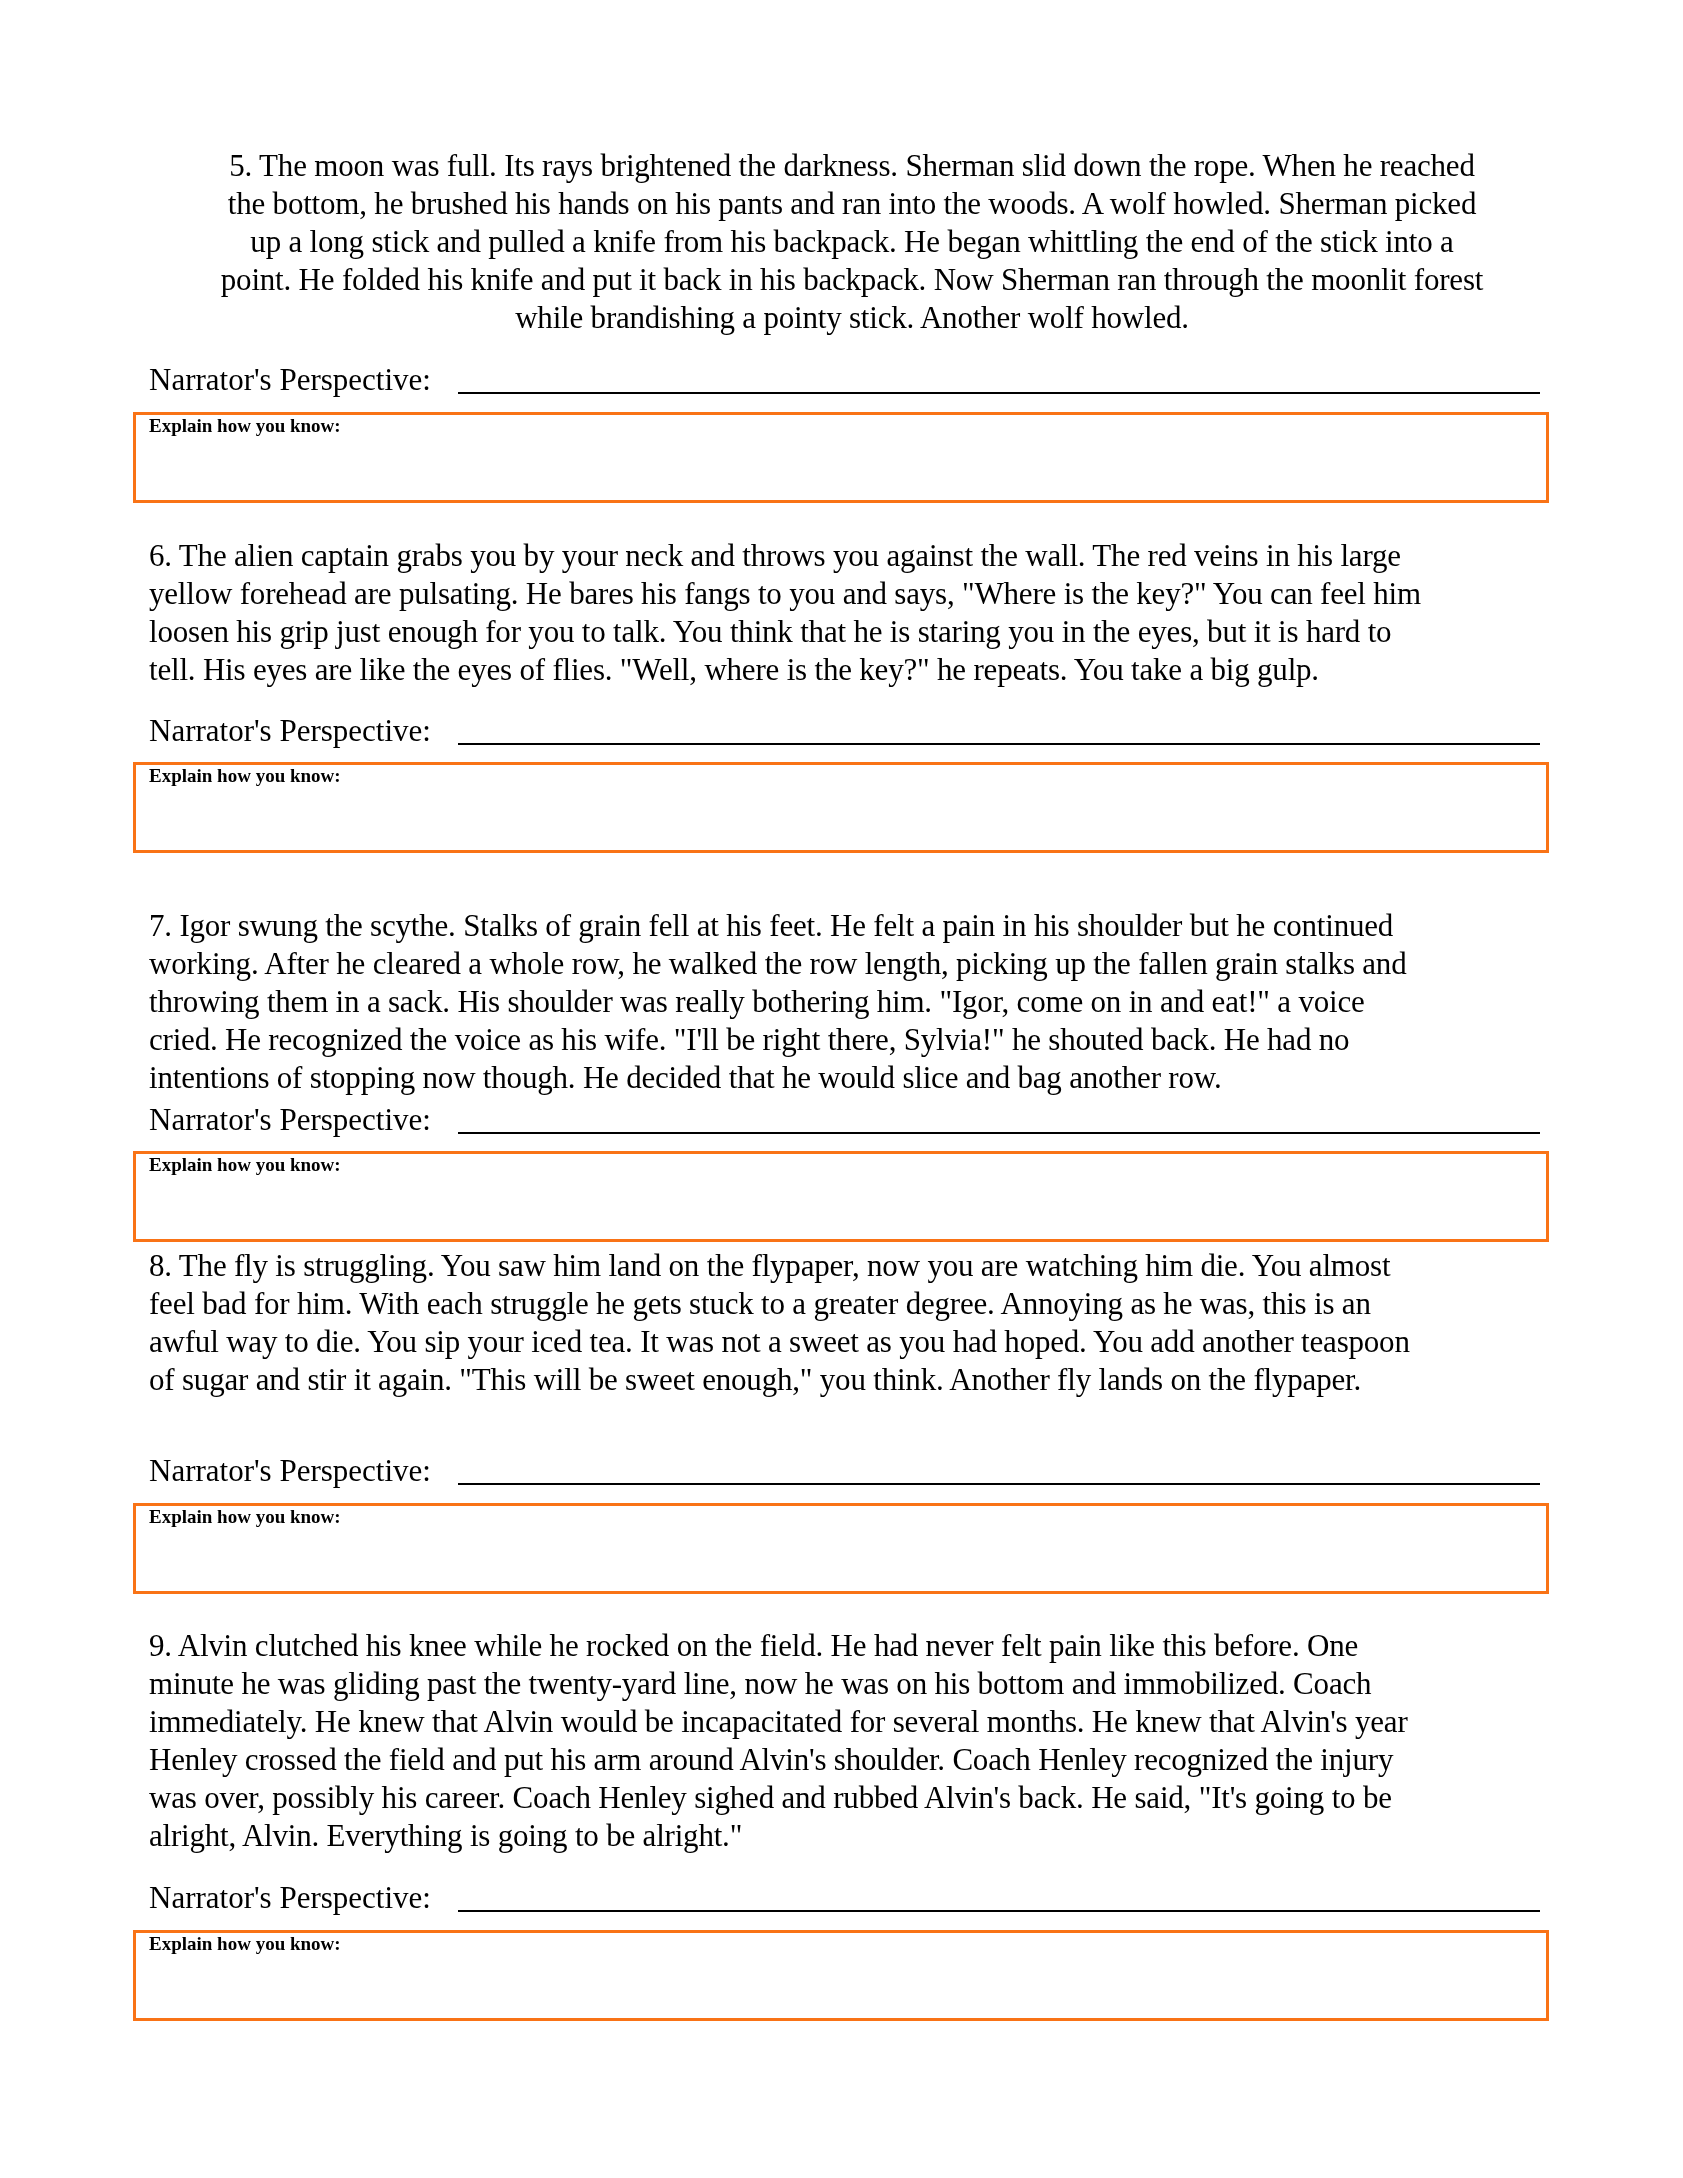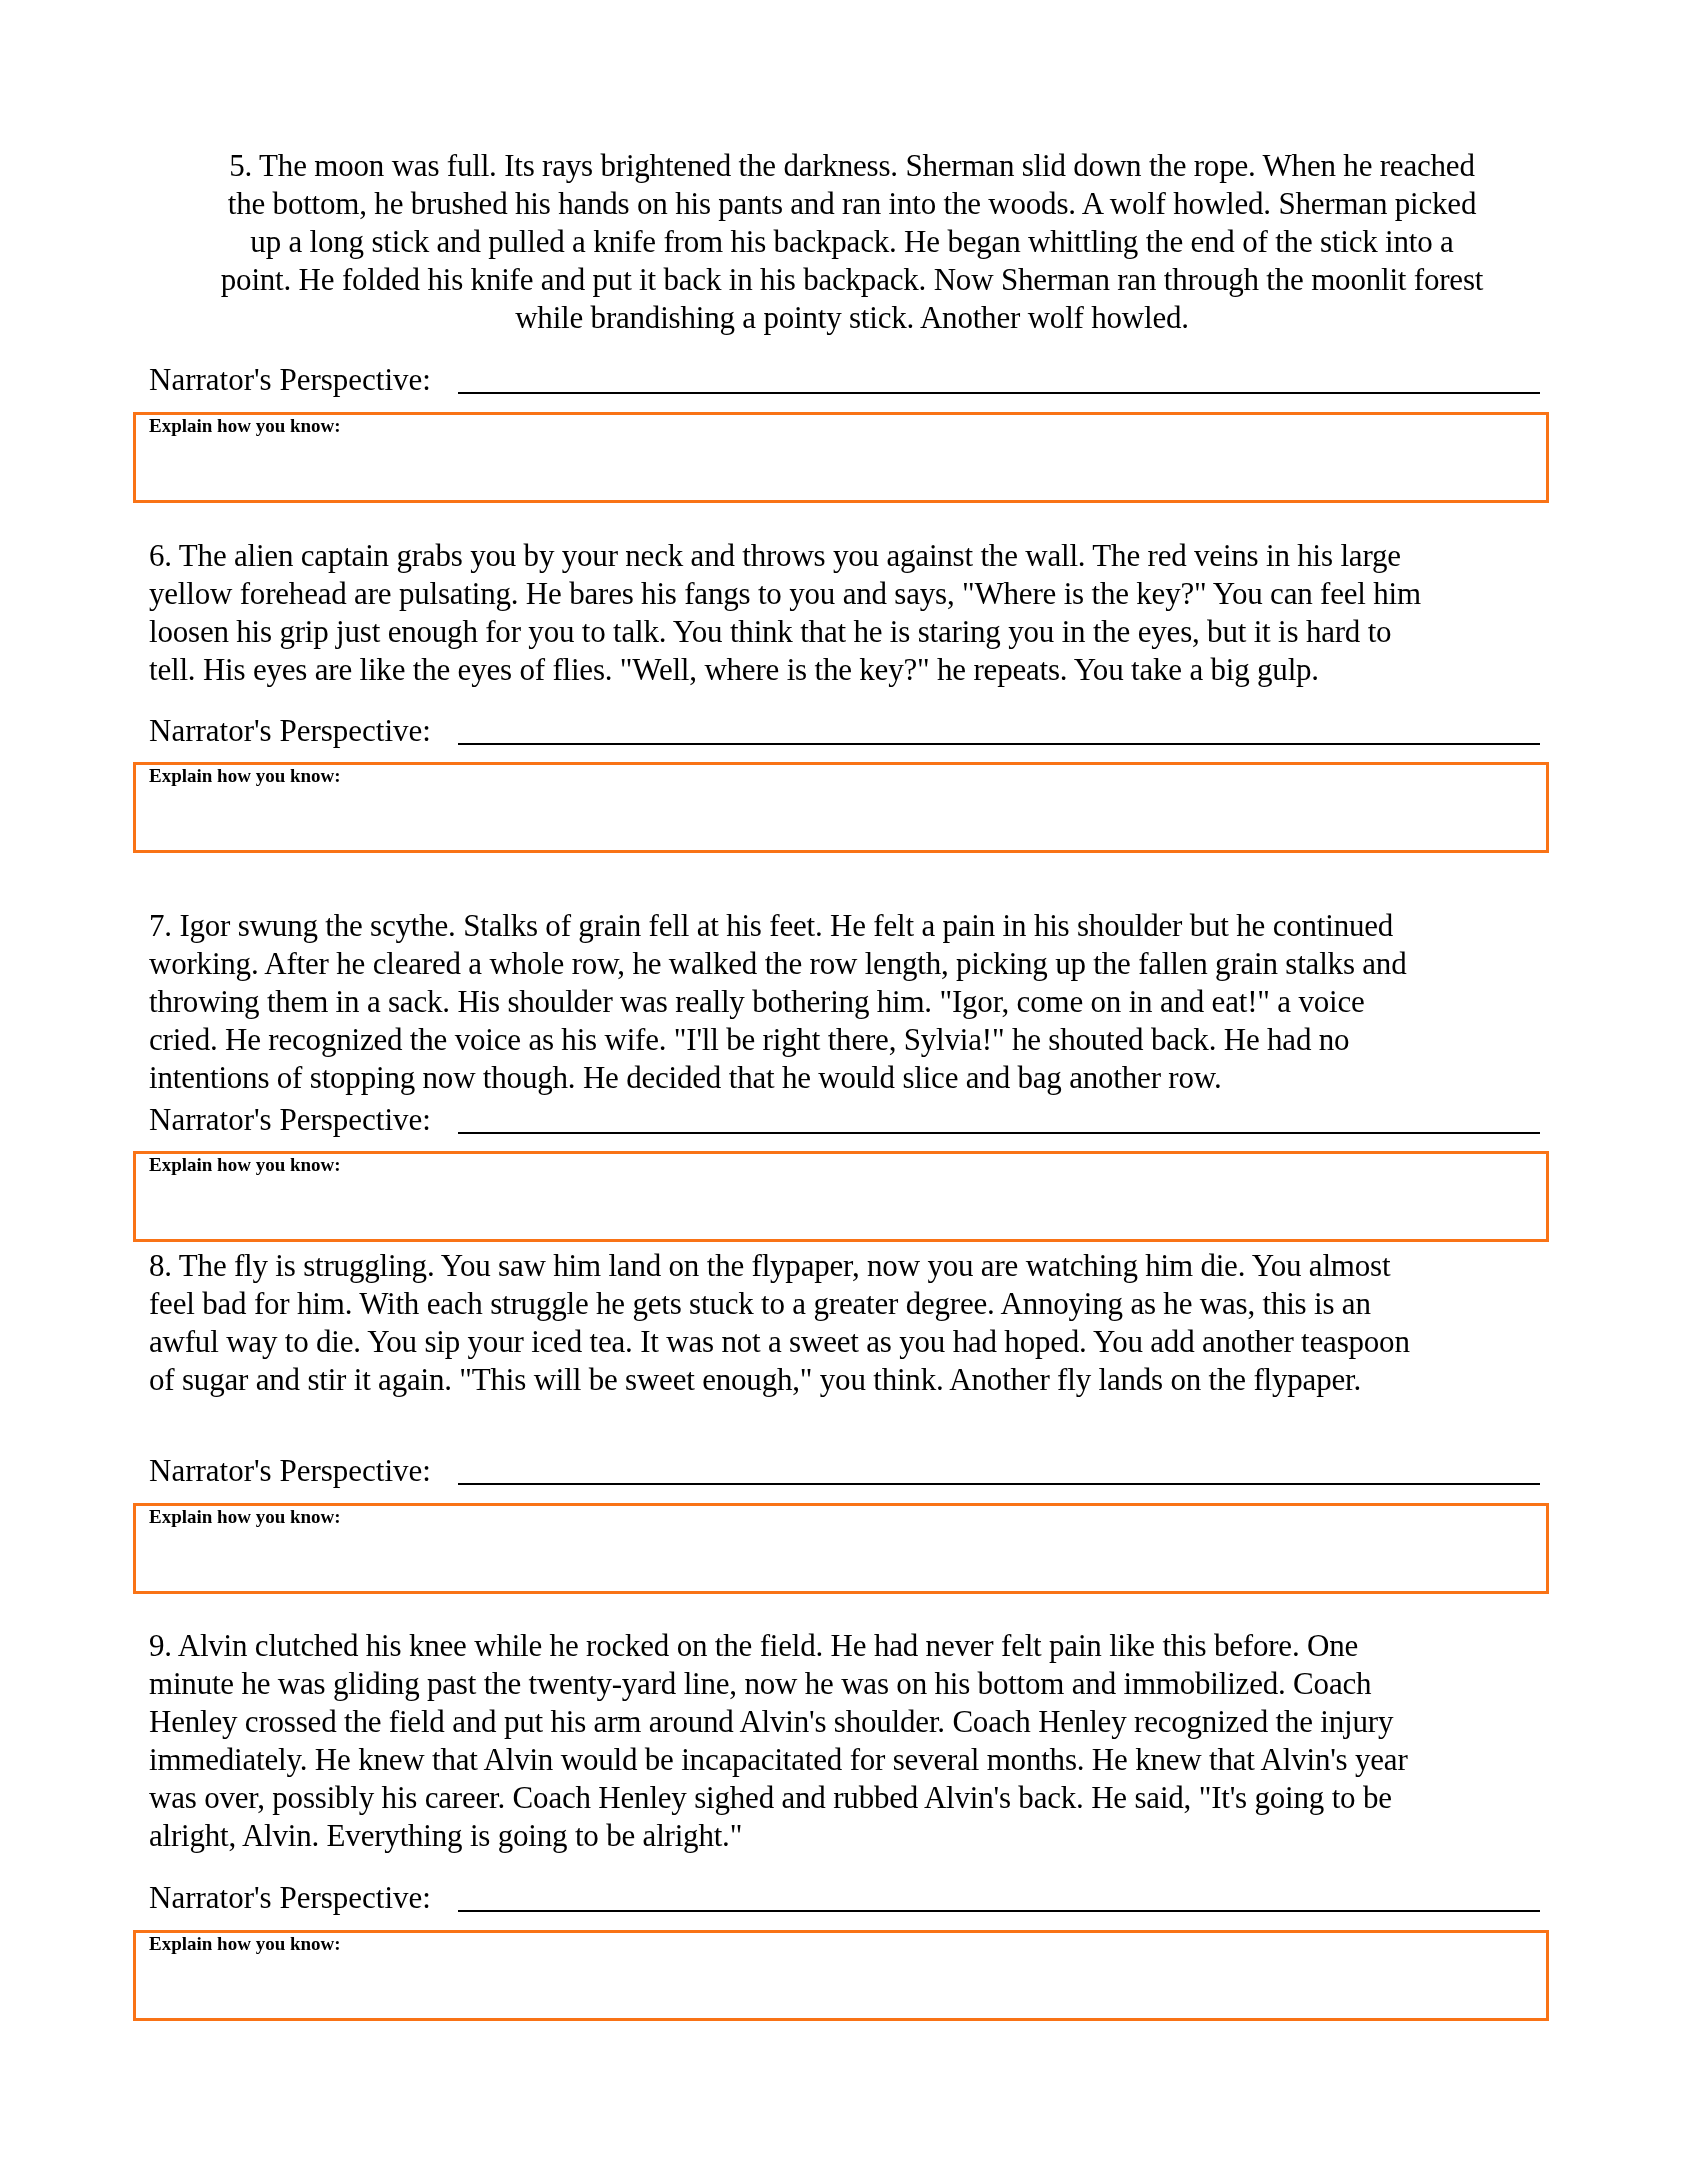--- a/index.html
+++ b/index.html
@@ -95,22 +95,22 @@
 <div class="item" style="top:1503px;">
   <div class="explain-box" style="top:0;height:91px;">
     <span class="explain-label">Explain how you know:</span>
   </div>
 </div>
 
 <div class="item" style="top:1627px;">
   <p class="passage">
     <span class="ln">9. Alvin clutched his knee while he rocked on the field. He had never felt pain like this before. One</span>
     <span class="ln">minute he was gliding past the twenty-yard line, now he was on his bottom and immobilized. Coach</span>
+    <span class="ln">immediately. He knew that Alvin would be incapacitated for several months. He knew that Alvin's year</span>
     <span class="ln">Henley crossed the field and put his arm around Alvin's shoulder. Coach Henley recognized the injury</span>
-    <span class="ln">immediately. He knew that Alvin would be incapacitated for several months. He knew that Alvin's year</span>
     <span class="ln">was over, possibly his career. Coach Henley sighed and rubbed Alvin's back. He said, "It's going to be</span>
     <span class="ln">alright, Alvin. Everything is going to be alright."</span>
   </p>
 </div>
 <div class="item" style="top:1878px;">
   <div class="perspective" style="margin-top:0;">
     <span class="label">Narrator's Perspective:</span>
     <span class="answer-line"></span>
   </div>
 </div>

